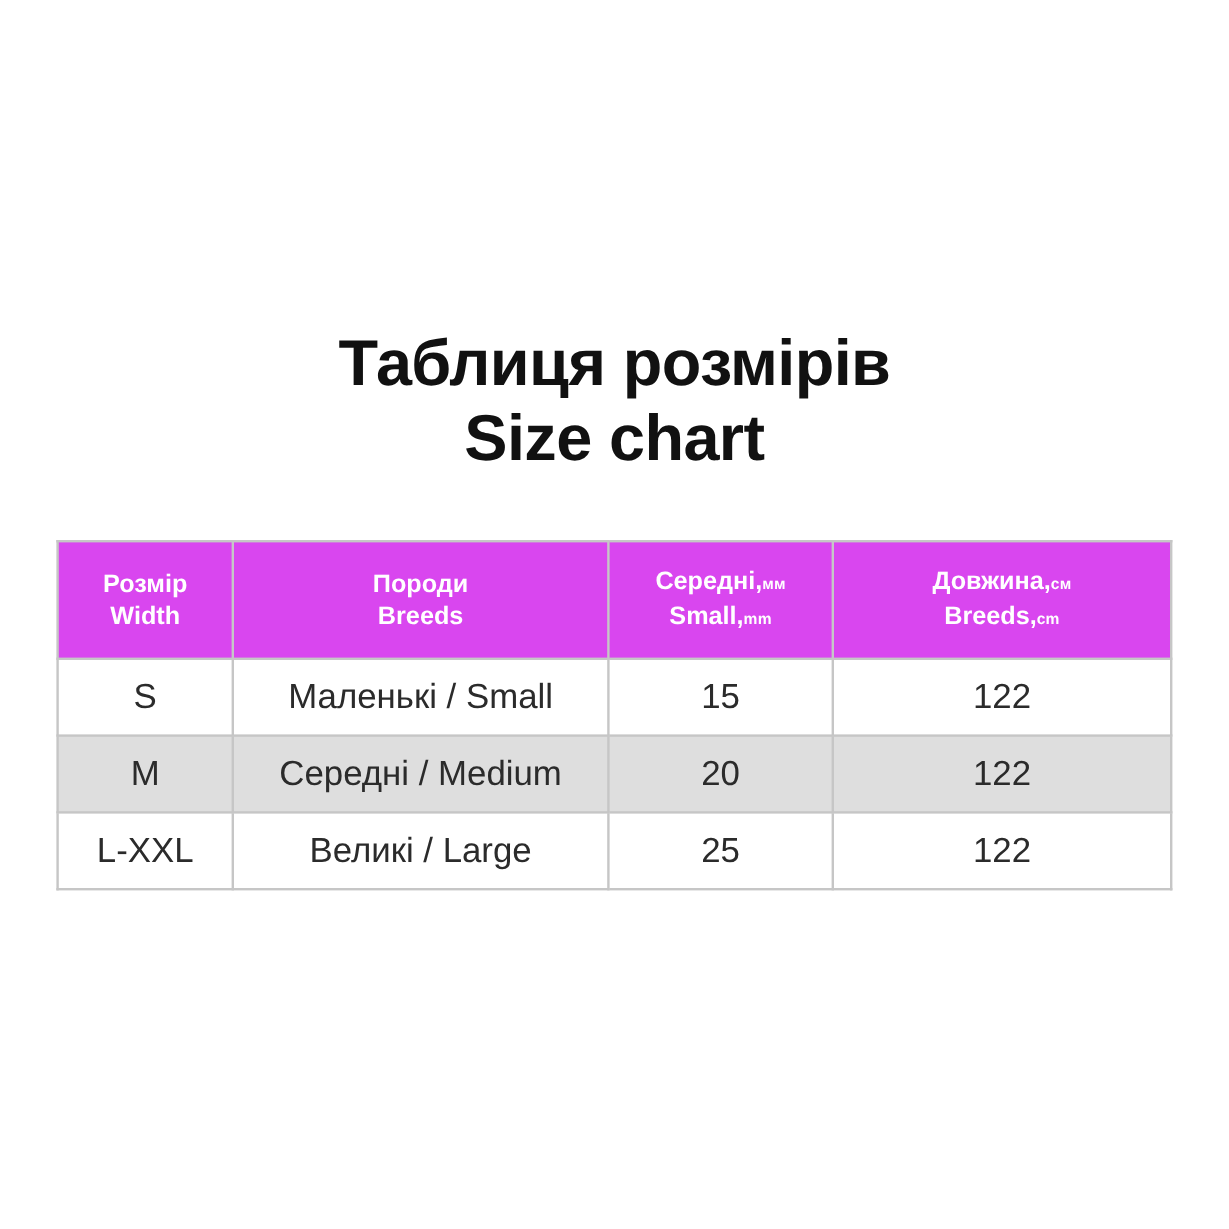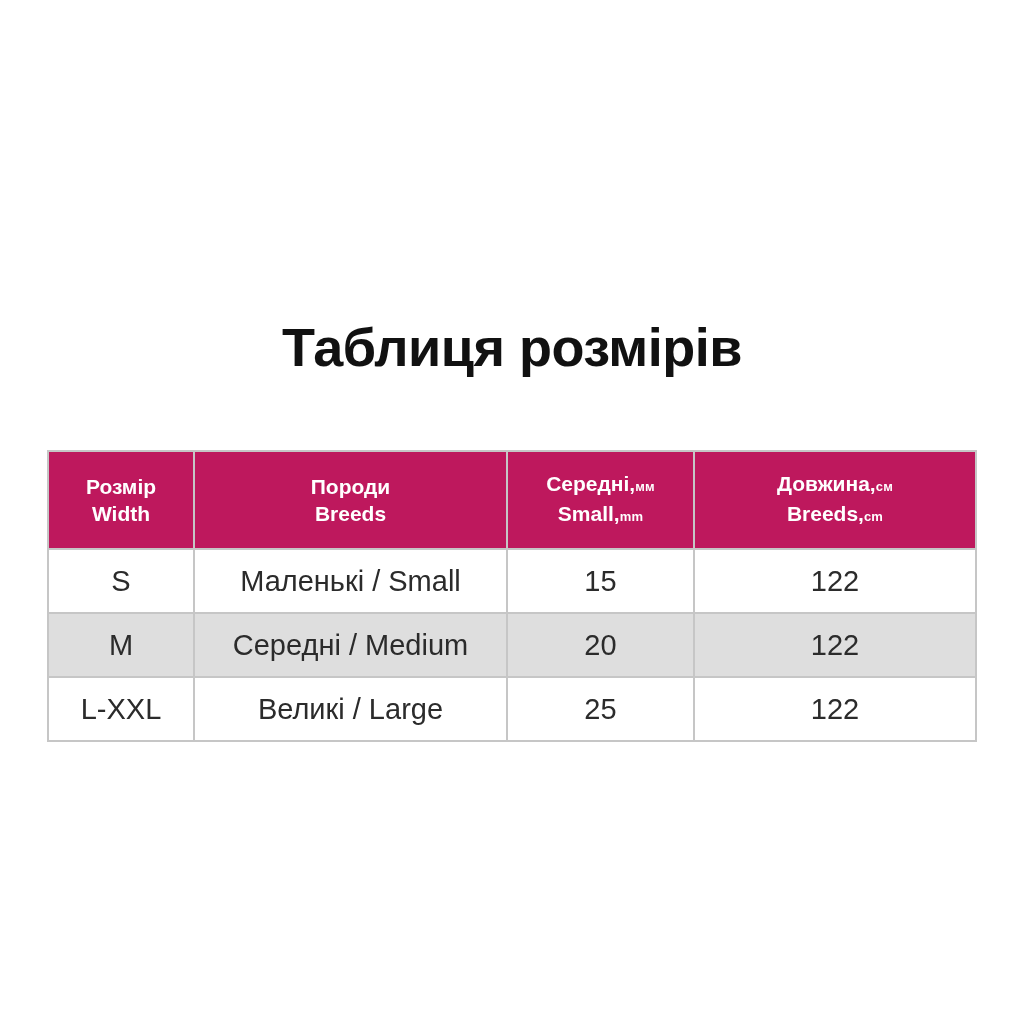--- a/index.html
+++ b/index.html
@@ -23,21 +23,20 @@
     box-sizing: border-box;
   }
 
   
   .title-block {
     position: absolute;
     left: 0;
     top: 272px;
     width: 1024px;
     text-align: center;
-    margin-top: 44px;
   }
   .title-line {
     display: block;
     font-family: "Liberation Sans", sans-serif;
     font-weight: 700;
     color: #111111;
     letter-spacing: -0.5px;
   }
   .title-line.l1 {
     font-size: 54px;
@@ -65,21 +64,21 @@
   .chart-table th,
   .chart-table td {
     border: 2px solid #c6c6c6;
     text-align: center;
     vertical-align: middle;
     padding: 0;
   }
 
   
   .chart-table thead th {
-    background: #be185d;
+    background: #d946ef;
     border-color: #c6c6c6;
     height: 84px;
     color: #ffffff;
     font-weight: 700;
     padding: 6px 8px;
   }
   .hdr-line {
     display: block;
     font-size: 21px;
     line-height: 27px;
@@ -105,20 +104,21 @@
     background: #dedede;
   }
 </style>
 </head>
 <body>
 
 <div class="page">
 
   <div class="title-block">
     <span class="title-line l1">Таблиця розмірів</span>
+    <span class="title-line l2">Size chart</span>
   </div>
 
   <table class="chart-table">
     <colgroup>
       <col class="c-size">
       <col class="c-breeds">
       <col class="c-width">
       <col class="c-length">
     </colgroup>
     <thead>

